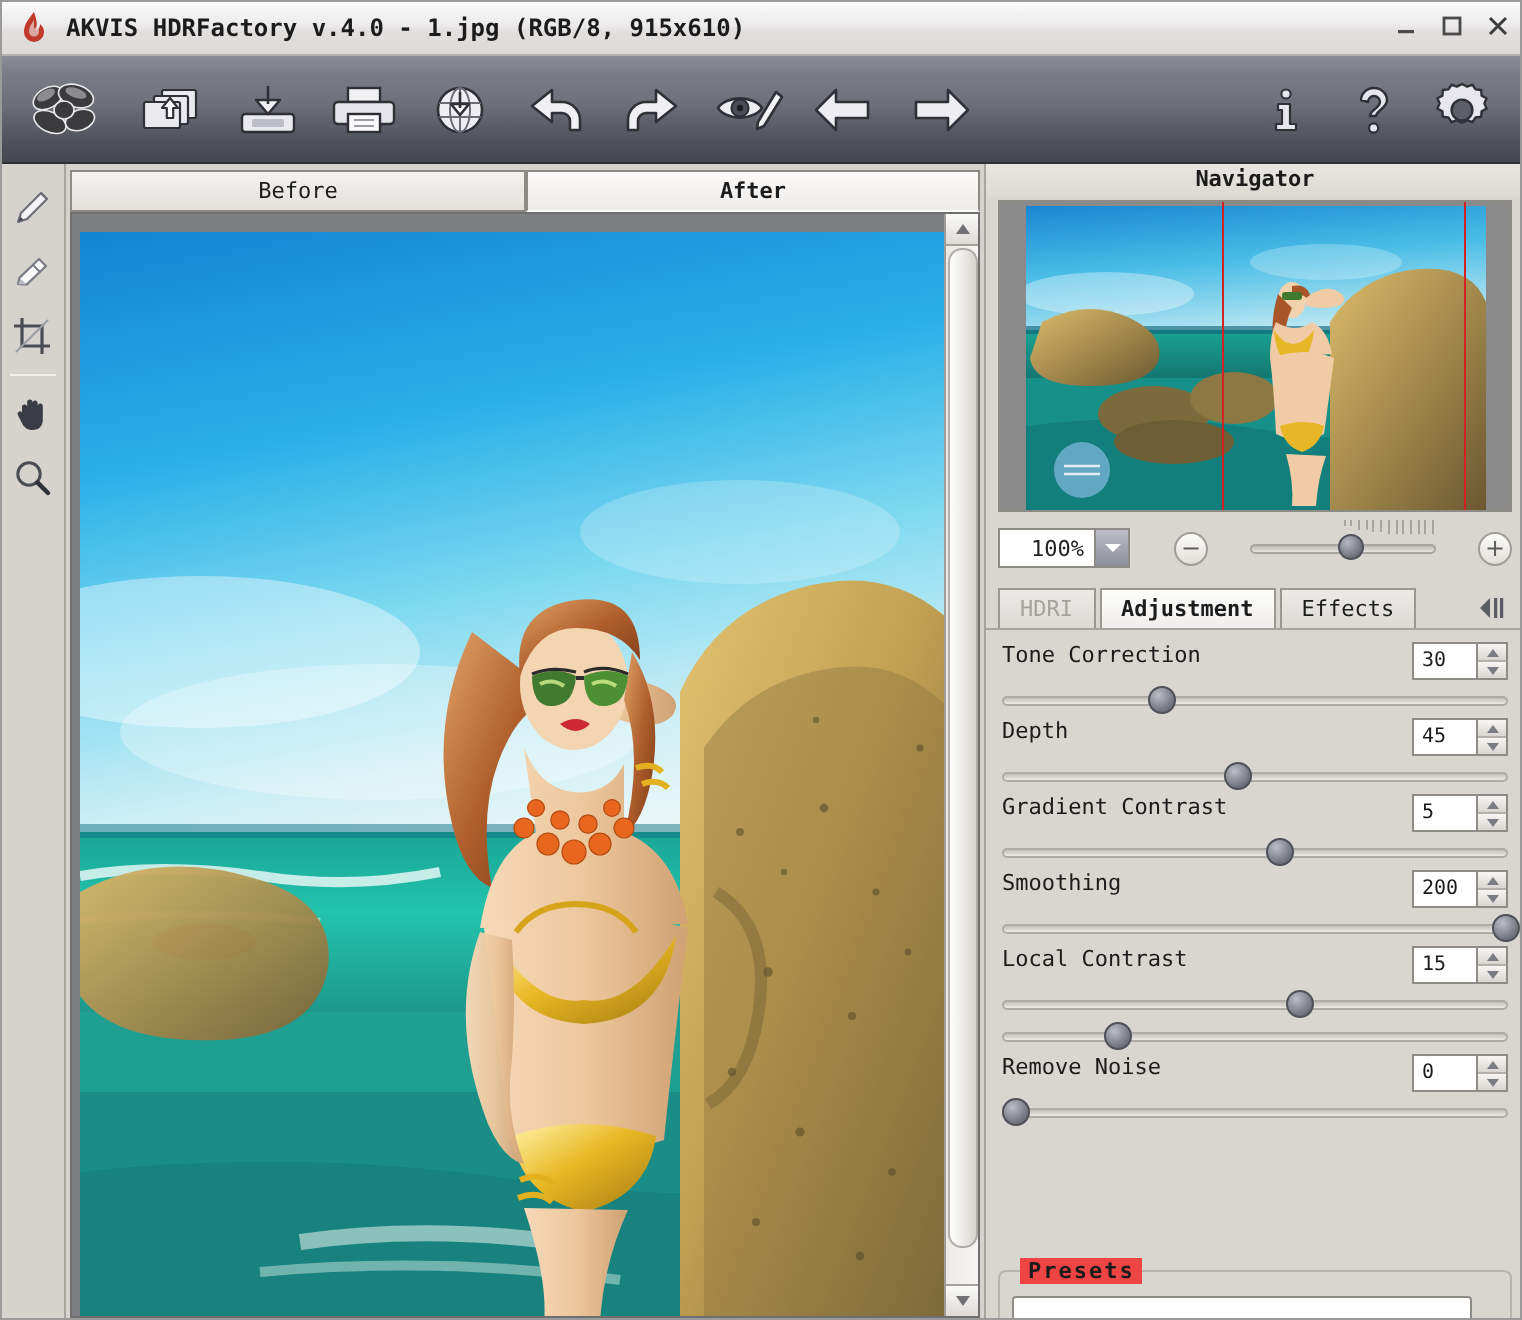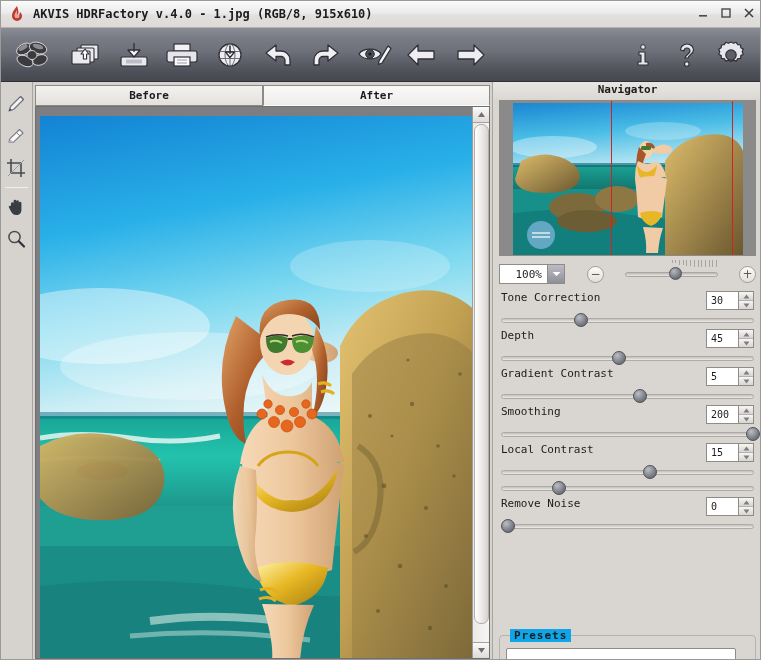--- a/index.html
+++ b/index.html
@@ -84,21 +84,21 @@
     position: absolute; left: 2px; top: 3px; width: 455px; height: 21px;
     display: flex;
   }
   .ctab {
     height: 21px; line-height: 20px; text-align: center;
     font-family: "DejaVu Sans Mono", monospace; font-size: 11px; color: #1c1c1c;
     background: linear-gradient(to bottom, #f4f2f0, #e3e0dc);
     border: 1px solid #8e8a85;
     cursor: default;
   }
-  .ctab.before { width: 228px; font-weight: bold; }
+  .ctab.before { width: 228px; }
   .ctab.after { width: 227px; font-weight: bold;
     background: linear-gradient(to bottom, #fbfaf9, #eeecea);
     border-bottom: 1px solid #fbfaf9;
   }
   .img-frame {
     position: absolute; left: 2px; top: 24px; width: 455px; height: 553px;
     border: 1px solid #6f6f6f;
     background: #6f7175;
     overflow: hidden;
   }
@@ -299,21 +299,21 @@
     background: radial-gradient(circle at 35% 30%, #bcbec4, #72757e 68%, #575a61);
     border: 1px solid #4e5158;
   }
 
   
   .presets-grp {
     position: absolute; left: 6px; right: 6px; bottom: -24px; height: 50px;
     border: 1px solid #b6b3ae; border-radius: 4px; background: #d9d6d1;
   }
   .presets-title {
-    position: absolute; top: -7px; left: 10px; background: #0ea5e9; padding: 0 4px;
+    position: absolute; top: -7px; left: 10px; background: #ef4444; padding: 0 4px;
     font-family: "DejaVu Sans Mono", monospace; font-size: 11px;
     font-weight: bold; color: #1b1b1b; letter-spacing: 1px;
   }
   .presets-field {
     position: absolute; left: 6px; top: 12px; width: 230px; height: 19px;
     border: 1px solid #8f8c88; background: #ffffff; border-radius: 2px;
   }
 </style>
 </head>
 <body>
@@ -749,20 +749,32 @@
             <i style="left:94%;height:7px"></i>
           <i style="left:98%;height:7px"></i>
         </div>
         <div class="zs-track"></div>
         <div class="zs-thumb" style="left:47%"></div>
       </div>
       <div class="rnd-btn">+</div>
     </div>
 
 
+    <div class="stabs">
+      <div class="stab dis">HDRI</div>
+      <div class="stab active">Adjustment</div>
+      <div class="stab">Effects</div>
+      <div class="collapse-btn">
+        <svg width="16" height="12" viewBox="0 0 16 12">
+          <path d="M7 1 L2 6 L7 11 Z" fill="#5a5c64"></path>
+          <rect x="9" y="1" width="1.6" height="10" fill="#5a5c64"></rect>
+          <rect x="12" y="1" width="1.6" height="10" fill="#5a5c64"></rect>
+        </svg>
+      </div>
+    </div>
 
     <div class="sliders">
 
       <div class="srow">
         <div class="srow-head">
           <div class="srow-label">Tone Correction</div>
           <div class="spin">
             <div class="spin-val">30</div>
             <div class="spin-btns">
               <div class="spin-up">

